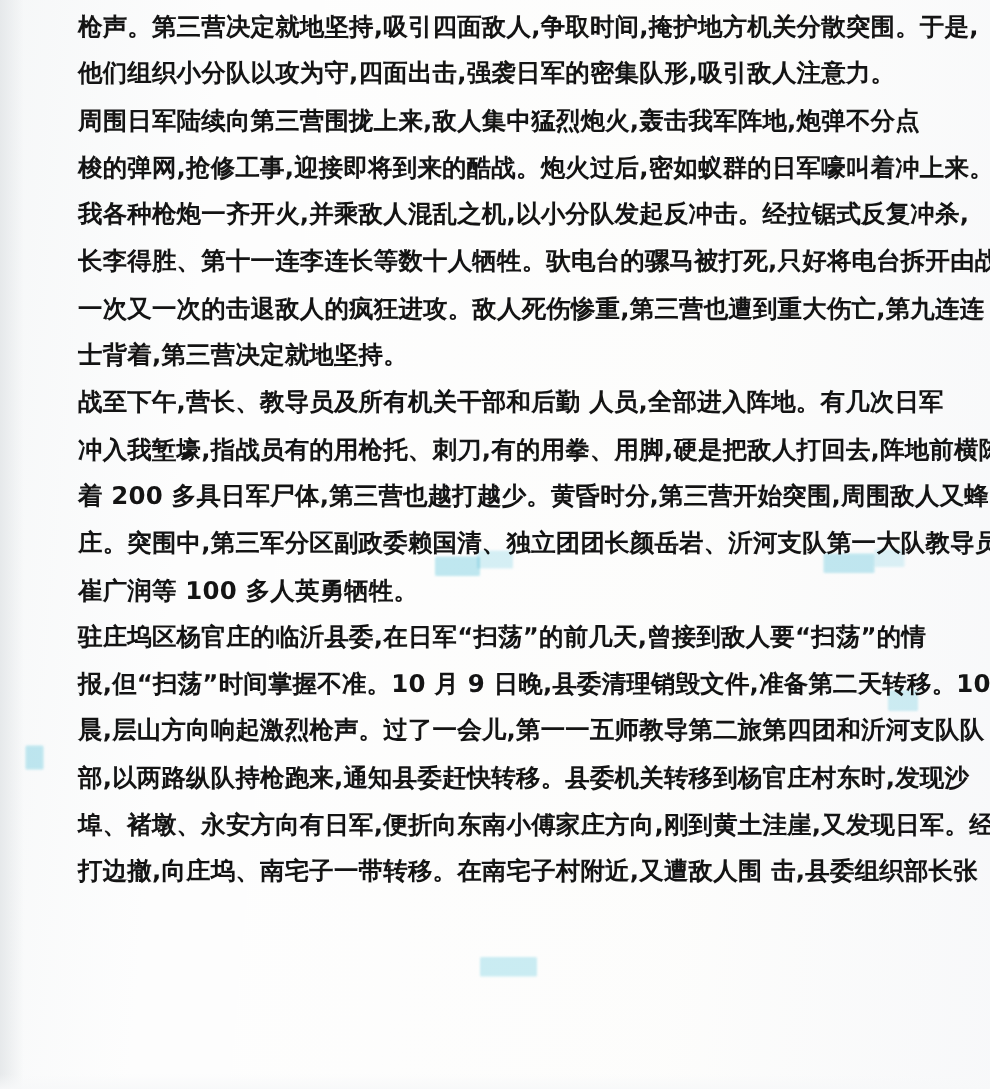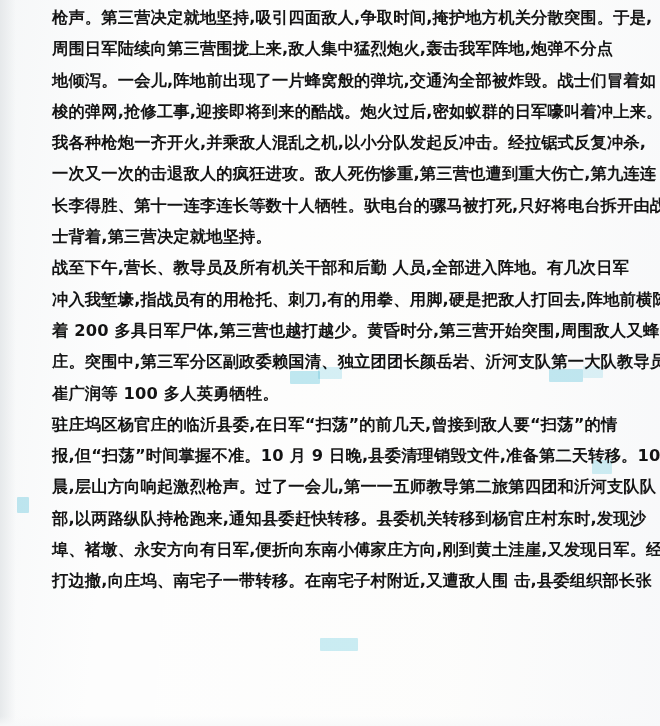--- a/index.html
+++ b/index.html
@@ -103,29 +103,29 @@
 
 <div id="page">
 
   <div id="paper-texture"></div>
   <div id="gutter-shade"></div>
 
   <div id="text-column">
 
     <p class="para">
       <span class="ln">枪声。第三营决定就地坚持,吸引四面敌人,争取时间,掩护地方机关分散突围。于是,</span>
+      <span class="ln">他们组织小分队以攻为守,四面出击,强袭日军的密集队形,吸引敌人注意力。</span>
     </p>
 
     <p class="para">
       <span class="ln indent">周围日军陆续向第三营围拢上来,敌人集中猛烈炮火,轰击我军阵地,炮弹不分点</span>
-      <span class="ln">地倾泻。一会儿,阵地前出现了一片蜂窝般的弹坑,交通沟全部被炸毁。战士们冒着如</span>
       <span class="ln">梭的弹网,抢修工事,迎接即将到来的酷战。炮火过后,密如蚁群的日军嚎叫着冲上来。</span>
       <span class="ln">我各种枪炮一齐开火,并乘敌人混乱之机,以小分队发起反冲击。经拉锯式反复冲杀,</span>
+      <span class="ln">长李得胜、第十一连李连长等数十人牺牲。驮电台的骡马被打死,只好将电台拆开由战</span>
       <span class="ln">一次又一次的击退敌人的疯狂进攻。敌人死伤惨重,第三营也遭到重大伤亡,第九连连</span>
-      <span class="ln">长李得胜、第十一连李连长等数十人牺牲。驮电台的骡马被打死,只好将电台拆开由战</span>
       <span class="ln">士背着,第三营决定就地坚持。</span>
     </p>
 
     <p class="para">
       <span class="ln indent">战至下午,营长、教导员及所有机关干部和后勤 人员,全部进入阵地。有几次日军</span>
       <span class="ln">冲入我堑壕,指战员有的用枪托、刺刀,有的用拳、用脚,硬是把敌人打回去,阵地前横陈</span>
       <span class="ln">着 200 多具日军尸体,第三营也越打越少。黄昏时分,第三营开始突围,周围敌人又蜂</span>
       <span class="ln">庄。突围中,第三军分区副政委赖国清、独立团团长颜岳岩、沂河支队第一大队教导员</span>
       <span class="ln">崔广润等 100 多人英勇牺牲。</span>
     </p>

